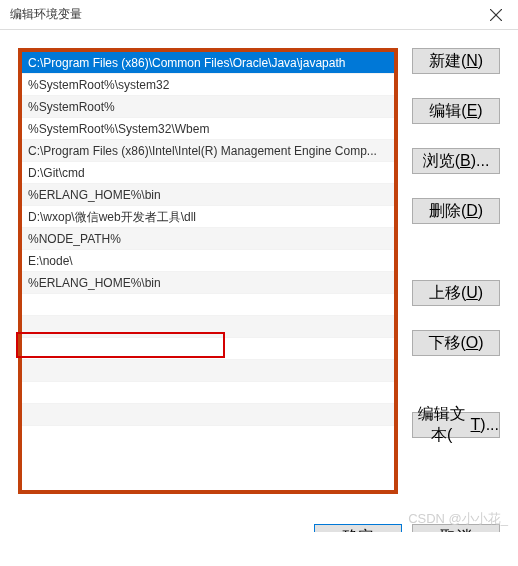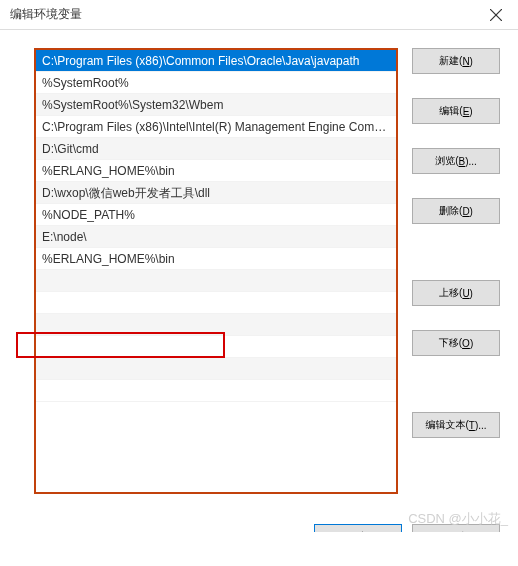--- a/index.html
+++ b/index.html
@@ -2,29 +2,29 @@
 <html><head>
   <meta charset="utf-8">
   <style>
     * { box-sizing: border-box; margin: 0; padding: 0; }
     body { font-family: "Microsoft YaHei", "Segoe UI", sans-serif; font-size: 12px; background: #fff; color: #333; width: 518px; }
     .titlebar { display: flex; align-items: center; justify-content: space-between; height: 30px; padding: 0 8px 0 10px; border-bottom: 1px solid #ddd; }
     .titlebar .title { font-size: 12px; }
     .titlebar .close { width: 28px; height: 28px; display: flex; align-items: center; justify-content: center; cursor: pointer; }
     .titlebar .close svg { width: 12px; height: 12px; }
     .content { position: relative; padding: 18px; display: flex; gap: 14px; }
-    .listbox { flex: 1; border: 2px solid #c2410c; height: 446px; overflow: hidden; background: #fff; margin-left: 16px; }
+    .listbox { flex: 1; border: 4px solid #c2410c; height: 446px; overflow: hidden; background: #fff; }
     .list-row { height: 22px; line-height: 22px; padding: 0 6px; white-space: nowrap; overflow: hidden; text-overflow: ellipsis; font-size: 12px; border-bottom: 1px solid #f2f2f2; cursor: default; }
     .list-row:nth-child(odd) { background: #f5f5f5; }
     .list-row:nth-child(even) { background: #ffffff; }
     .list-row.selected { background: #0078d7; color: #fff; }
     .box-overlay { position: absolute; border: 2px solid #d40000; pointer-events: none; }
     .sidebar { width: 88px; display: flex; flex-direction: column; gap: 8px; }
     .gap { height: 8px; }
-    .btn { height: 26px; border: 1px solid #adadad; background: #e1e1e1; font-size: 10px; cursor: pointer; display: flex; align-items: center; justify-content: center; }
+    .btn { height: 26px; border: 1px solid #adadad; background: #e1e1e1; font-size: 16px; cursor: pointer; display: flex; align-items: center; justify-content: center; }
     .btn .accel { text-decoration: underline; }
     .footer { display: flex; justify-content: flex-end; gap: 10px; padding: 12px 18px 18px 18px; }
     .footer .btn { width: 88px; }
     .footer .btn.primary { border-color: #0078d7; margin-left: 12px; }
     .watermark { position: absolute; right: 10px; bottom: 4px; color: #d0d0d0; font-size: 13px; pointer-events: none; text-align: right; }
     .page { position: relative; height: 532px; }
   </style>
 </head>
 <body>
 
@@ -35,20 +35,21 @@
       <svg viewBox="0 0 10 10">
           <line x1="0" y1="0" x2="10" y2="10" stroke="#333" stroke-width="1"></line>
           <line x1="10" y1="0" x2="0" y2="10" stroke="#333" stroke-width="1"></line>
         </svg>
     </div>
   </div>
 
   <div class="content">
     <div class="listbox" id="listbox">
         <div class="list-row selected">C:\Program Files (x86)\Common Files\Oracle\Java\javapath</div>
+        <div class="list-row">%SystemRoot%\system32</div>
         <div class="list-row">%SystemRoot%</div>
         <div class="list-row">%SystemRoot%\System32\Wbem</div>
         <div class="list-row">C:\Program Files (x86)\Intel\Intel(R) Management Engine Comp...</div>
         <div class="list-row">D:\Git\cmd</div>
         <div class="list-row">%ERLANG_HOME%\bin</div>
         <div class="list-row">D:\wxop\微信web开发者工具\dll</div>
         <div class="list-row">%NODE_PATH%</div>
         <div class="list-row">E:\node\</div>
         <div class="list-row">%ERLANG_HOME%\bin</div>
         <div class="list-row"></div>

